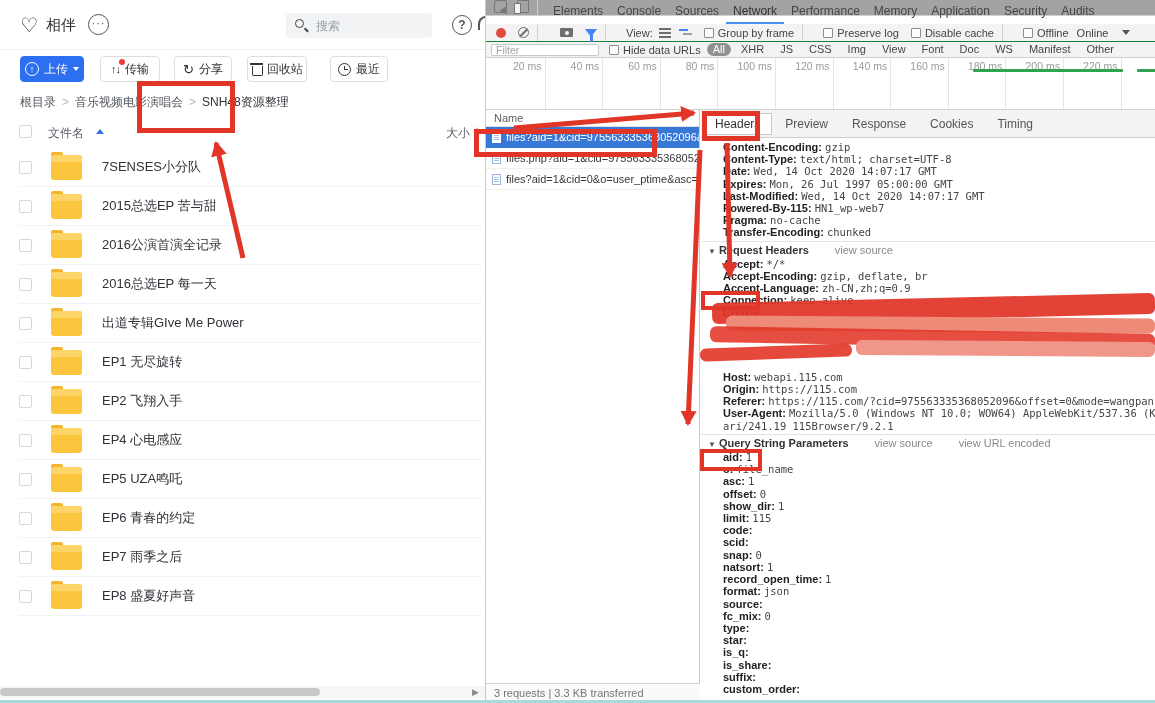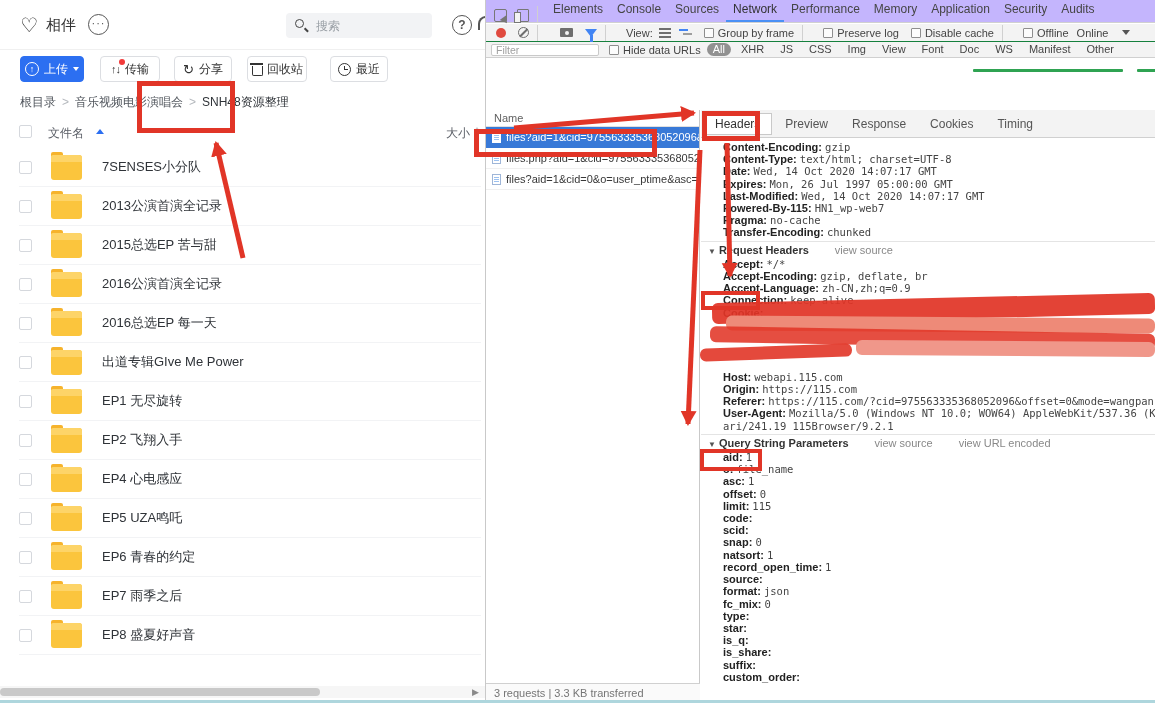--- a/index.html
+++ b/index.html
@@ -69,22 +69,22 @@
   .folder-ico::before{content:"";position:absolute;left:0;top:-3px;width:12px;height:4px;background:#f6b32c;border-radius:2px 2px 0 0;}
   .folder-ico::after{content:"";position:absolute;left:0;top:0;width:100%;height:7px;background:#fdd468;border-radius:2px 3px 0 0;}
   .file-name{margin-left:14px;font-size:13px;color:#2f3338;}
 
   .hscroll{position:absolute;left:0;top:686px;width:485px;height:12px;background:#f6f6f6;}
   .hscroll-thumb{position:absolute;left:0;top:2px;width:320px;height:8px;background:#c9c9c9;border-radius:4px;}
   .hscroll-arrow{position:absolute;left:472px;top:0;font-size:9px;color:#8a8a8a;line-height:12px;}
 
   
   .devtools{position:absolute;left:485px;top:0;width:670px;height:703px;background:#fff;border-left:1px solid #c9c9c9;font-size:12px;color:#333;}
-  .dt-tabs{position:absolute;left:0;top:0;width:100%;height:23px;background:#c4b5fd;border-bottom:1px solid #d0d0d0;
-           display:flex;align-items:flex-end;}
+  .dt-tabs{position:absolute;left:0;top:0;width:100%;height:16px;background:#a3a3a3;border-bottom:1px solid #d0d0d0;
+           display:flex;align-items:flex-start;}
   .inspect-ico{position:relative;width:13px;height:13px;margin-left:8px;border:1.4px solid #777;border-radius:2px;}
   .inspect-ico::after{content:"";position:absolute;right:-3px;bottom:-3px;width:0;height:0;
            border-left:4px solid transparent;border-right:4px solid transparent;border-top:7px solid #777;transform:rotate(-35deg);}
   .device-ico{position:relative;width:12px;height:13px;margin-left:10px;border:1.4px solid #777;border-radius:1px;}
   .device-ico::after{content:"";position:absolute;left:-4px;top:2px;width:5px;height:9px;background:#f3f3f3;border:1.4px solid #777;}
   .dt-sep{width:1px;height:16px;background:#d0d0d0;margin:0 8px;}
   .dt-tab{padding:0 7px;line-height:22px;height:24px;color:#454545;cursor:pointer;}
   .dt-tab.active{border-bottom:2px solid #4a90f5;color:#333;}
 
   .dt-toolbar{position:absolute;left:0;top:24px;width:100%;height:18px;background:#f3f3f3;border-bottom:1px solid #15803d;
@@ -229,25 +229,20 @@
     </div>
 
     <div class="file-list">
 
         <div class="file-row">
           <span class="cb"></span>
           <span class="folder-ico"></span>
           <span class="file-name">7SENSES小分队</span>
         </div>
 
-        <div class="file-row">
-          <span class="cb"></span>
-          <span class="folder-ico"></span>
-          <span class="file-name">2013公演首演全记录</span>
-        </div>
 
         <div class="file-row">
           <span class="cb"></span>
           <span class="folder-ico"></span>
           <span class="file-name">2015总选EP 苦与甜</span>
         </div>
 
         <div class="file-row">
           <span class="cb"></span>
           <span class="folder-ico"></span>
@@ -382,20 +377,34 @@
           <span class="type-pill">Img</span>
           <span class="type-pill">View</span>
           <span class="type-pill">Font</span>
           <span class="type-pill">Doc</span>
           <span class="type-pill">WS</span>
           <span class="type-pill">Manifest</span>
           <span class="type-pill">Other</span>
         </span>
     </div>
 
+    <div class="dt-overview">
+
+    <span class="tickcell">20 ms</span>
+        <span class="tickcell">40 ms</span>
+        <span class="tickcell">60 ms</span>
+        <span class="tickcell">80 ms</span>
+        <span class="tickcell">100 ms</span>
+        <span class="tickcell">120 ms</span>
+        <span class="tickcell">140 ms</span>
+        <span class="tickcell">160 ms</span>
+        <span class="tickcell">180 ms</span>
+        <span class="tickcell">200 ms</span>
+        <span class="tickcell">220 ms</span>
+      </div>
     <div class="tl-bar tl-bar1" style="left:487px;top:69px;position:absolute;"></div>
     <div class="tl-bar tl-bar2" style="left:651px;top:69px;position:absolute;"></div>
 
     <div class="dt-body">
       <div class="req-col">
         <div class="req-name-header">Name</div>
         <div>
 
             <div class="req-row selected">
               <span class="doc-ico"></span>
@@ -458,28 +467,29 @@
           <div class="hline"><span class="hv">ari/241.19 115Browser/9.2.1</span></div>
           <div class="sect">
             <span class="disc">▼</span><span class="sect-title">Query String Parameters</span><span class="vs-link">view source</span><span class="vs-link">view URL encoded</span>
           </div>
           <div>
 
           <div class="hline"><span class="hk">aid</span><span class="hv">1</span></div>
               <div class="hline"><span class="hk">o</span><span class="hv">file_name</span></div>
               <div class="hline"><span class="hk">asc</span><span class="hv">1</span></div>
               <div class="hline"><span class="hk">offset</span><span class="hv">0</span></div>
+              <div class="hline"><span class="hk">show_dir</span><span class="hv">1</span></div>
               <div class="hline"><span class="hk">limit</span><span class="hv">115</span></div>
               <div class="hline"><span class="hk">code</span><span class="hv"></span></div>
               <div class="hline"><span class="hk">scid</span><span class="hv"></span></div>
               <div class="hline"><span class="hk">snap</span><span class="hv">0</span></div>
               <div class="hline"><span class="hk">natsort</span><span class="hv">1</span></div>
               <div class="hline"><span class="hk">record_open_time</span><span class="hv">1</span></div>
+              <div class="hline"><span class="hk">format</span><span class="hv">json</span></div>
               <div class="hline"><span class="hk">source</span><span class="hv"></span></div>
-              <div class="hline"><span class="hk">format</span><span class="hv">json</span></div>
               <div class="hline"><span class="hk">fc_mix</span><span class="hv">0</span></div>
               <div class="hline"><span class="hk">type</span><span class="hv"></span></div>
               <div class="hline"><span class="hk">star</span><span class="hv"></span></div>
               <div class="hline"><span class="hk">is_q</span><span class="hv"></span></div>
               <div class="hline"><span class="hk">is_share</span><span class="hv"></span></div>
               <div class="hline"><span class="hk">suffix</span><span class="hv"></span></div>
               <div class="hline"><span class="hk">custom_order</span><span class="hv"></span></div>
             </div>
         </div>
       </div>

